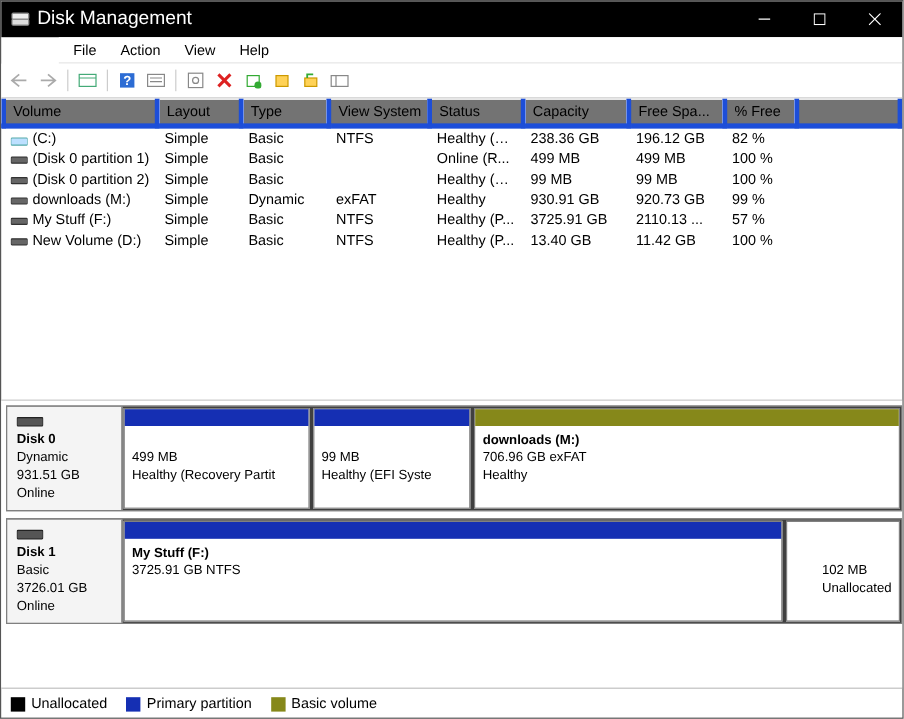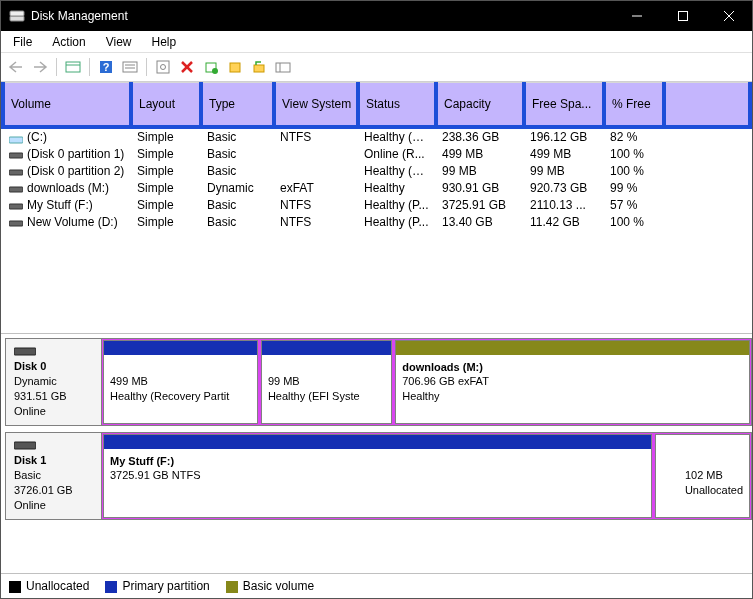--- a/index.html
+++ b/index.html
@@ -17,32 +17,33 @@
   }
   .titlebar {
     height: 30px;
     background: #000;
     color: #fff;
     display: flex;
     align-items: center;
     padding: 0 0 0 8px;
   }
   .titlebar .icon { width: 16px; height: 16px; margin-right: 6px; display:flex; align-items:center; justify-content:center;}
-  .titlebar .title { flex: 1; font-size: 12px; }
+  .titlebar .title { flex: 1; font-size: 16px; }
   .win-controls { display: flex; height: 100%; }
   .win-btn { width: 46px; height: 100%; display:flex; align-items:center; justify-content:center; color:#fff; }
   .win-btn svg { stroke:#fff; }
   .menubar {
     height: 22px;
     background: #fff;
     display: flex;
     align-items: center;
     padding: 0 4px;
     gap: 4px;
     border-bottom: 1px solid #e0e0e0;
+    margin-left: 48px;
   }
   .menubar span { padding: 2px 8px; }
   .toolbar {
     height: 29px;
     background: #fff;
     border-bottom: 1px solid #d0d0d0;
     display: flex;
     align-items: center;
     padding: 0 4px;
     gap: 2px;
@@ -52,24 +53,24 @@
 
   .volumes {
     flex: 0 0 252px;
     overflow: auto;
     border-bottom: 1px solid #c0c0c0;
   }
   table { border-collapse: collapse; width: 100%; table-layout: fixed; }
   thead th {
     text-align: left;
     font-weight: normal;
-    background: #c4b5fd;
+    background: #737373;
     border: 4px solid #1d4ed8;
     border-top: 1px solid #d8d8d8;
-    padding: 14px 6px;
+    padding: 3px 6px;
     font-size: 12px;
     white-space: nowrap;
     overflow: hidden;
   }
   tbody td {
     padding: 1px 6px;
     white-space: nowrap;
     overflow: hidden;
     text-overflow: ellipsis;
     font-size: 12px;
@@ -81,21 +82,21 @@
     flex: 1;
     overflow-y: scroll;
     background: #fff;
     padding: 4px 0 4px 4px;
   }
   .disk-row {
     display: flex;
     border: 1px solid #808080;
     margin-bottom: 6px;
     min-height: 88px;
-    background:#d946ef;
+    background:#404040;
   }
   .disk-label {
     width: 96px;
     padding: 6px 8px;
     border-right: 1px solid #808080;
     background: #f4f4f4;
     font-size: 11px;
     line-height: 1.35;
   }
   .disk-label .disk-icon { width:22px; height:12px; margin-bottom:2px; }

